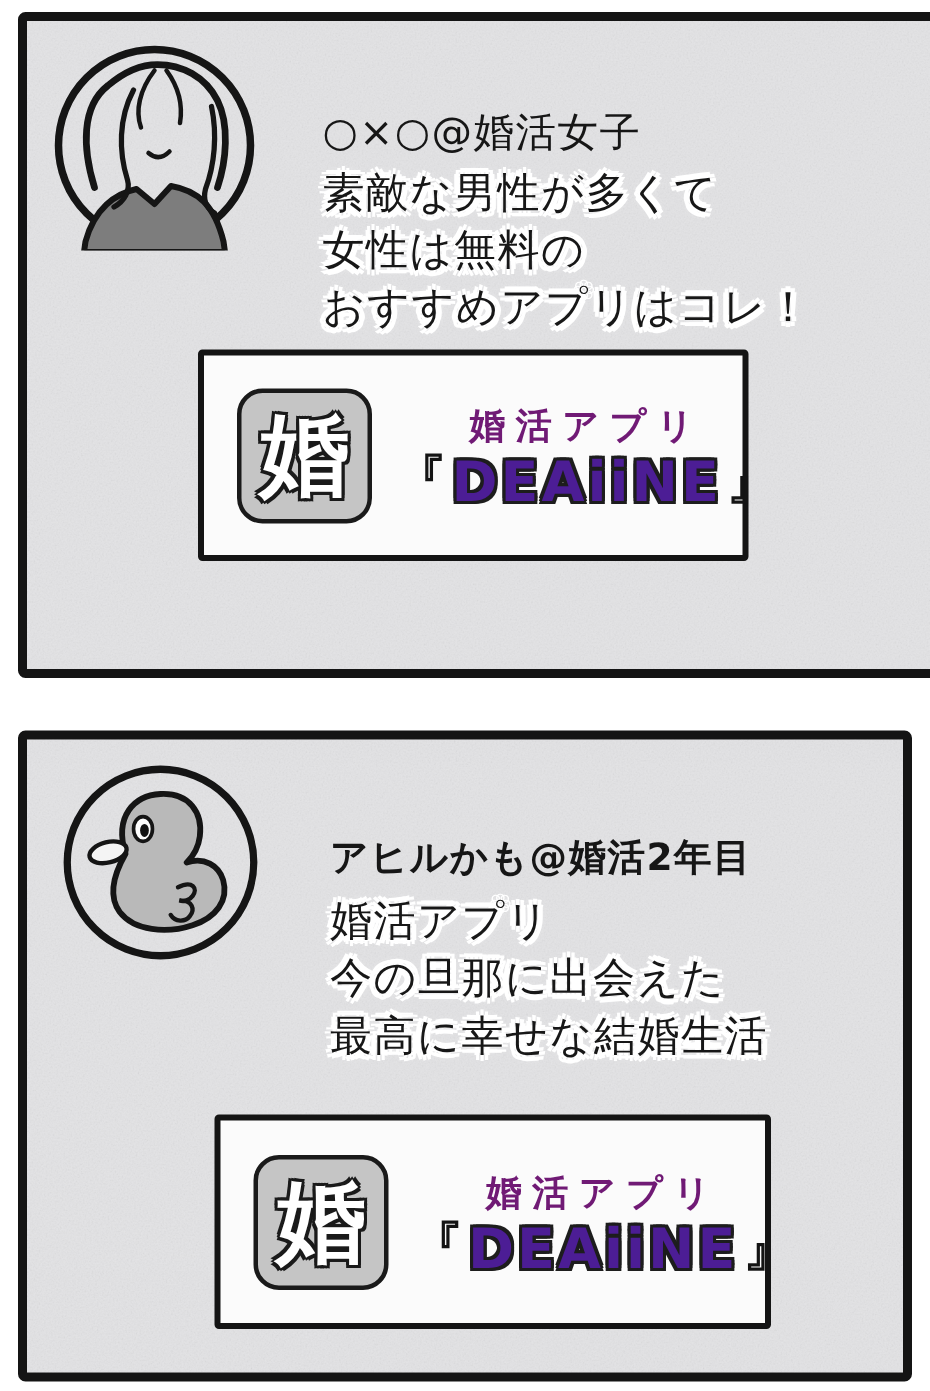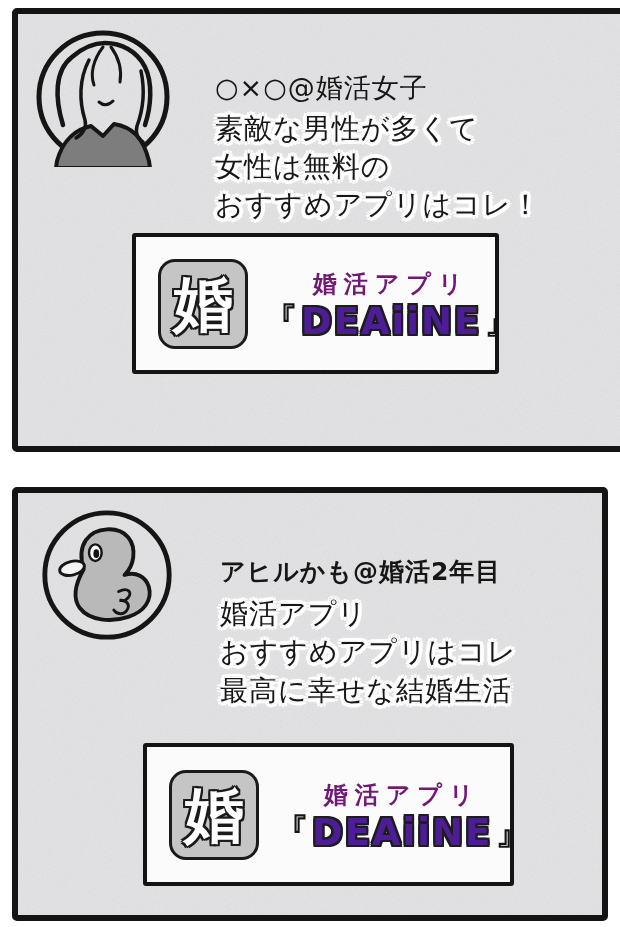--- a/index.html
+++ b/index.html
@@ -189,21 +189,21 @@
           <path d="M46,64 C38,38 52,24 70,23 C90,22 99,36 97,52 C96,60 92,66 88,70 C100,66 110,72 113,82 C117,96 108,108 92,113 C74,119 52,117 42,104 C34,93 38,78 46,64 Z" fill="#b9b9b9" stroke="#151515" stroke-width="4" stroke-linejoin="round"></path>
           <ellipse cx="34" cy="63" rx="13" ry="7" transform="rotate(-14 34 63)" fill="#f4f4f4" stroke="#151515" stroke-width="3"></ellipse>
           <ellipse cx="58" cy="47" rx="6.5" ry="8.5" fill="#fdfdfd" stroke="#151515" stroke-width="2.5"></ellipse>
           <ellipse cx="59" cy="48" rx="3" ry="4.5" fill="#131313"></ellipse>
           <path d="M82,87 C92,82 96,88 92,93 C90,96 86,97 83,96 C92,96 94,102 90,107 C87,111 80,111 77,106" fill="none" stroke="#151515" stroke-width="3" stroke-linecap="round"></path>
         </svg>
       </div>
 
       <div class="handle">アヒルかも@婚活2年目</div>
       <div class="body-line line-0">婚活アプリ</div>
-      <div class="body-line line-1">おすすめアプリはコレ</div>
+      <div class="body-line line-1">今の旦那に出会えた</div>
       <div class="body-line line-2">最高に幸せな結婚生活</div>
 
       <div class="banner">
         <div class="app-icon">
           <span class="app-icon-glyph">婚</span>
         </div>
         <div class="banner-text">
           <div class="banner-label">婚活アプリ</div>
           <div class="banner-name-row">
             <span class="bracket">『</span>

